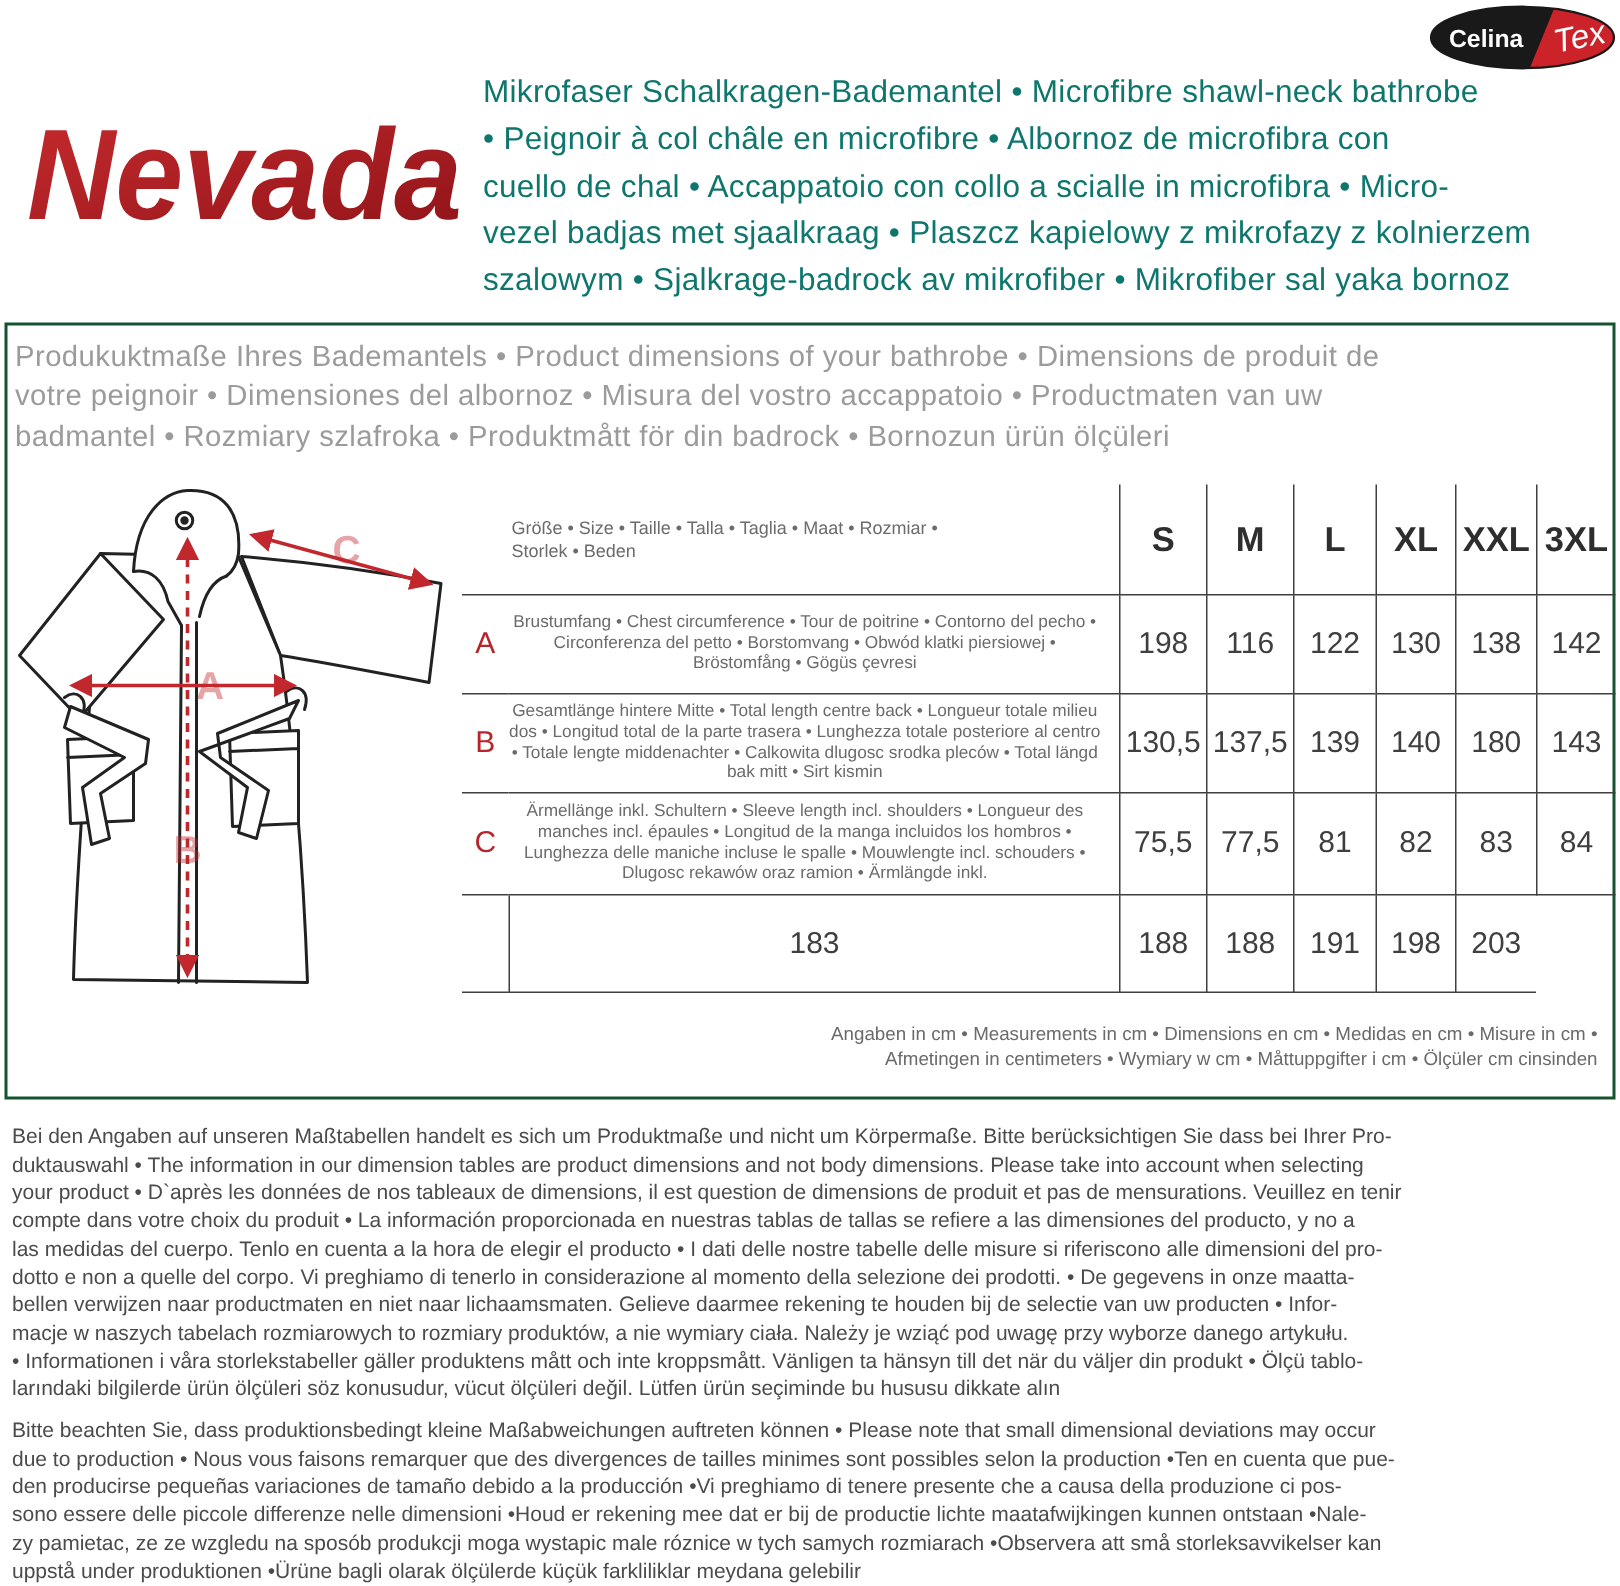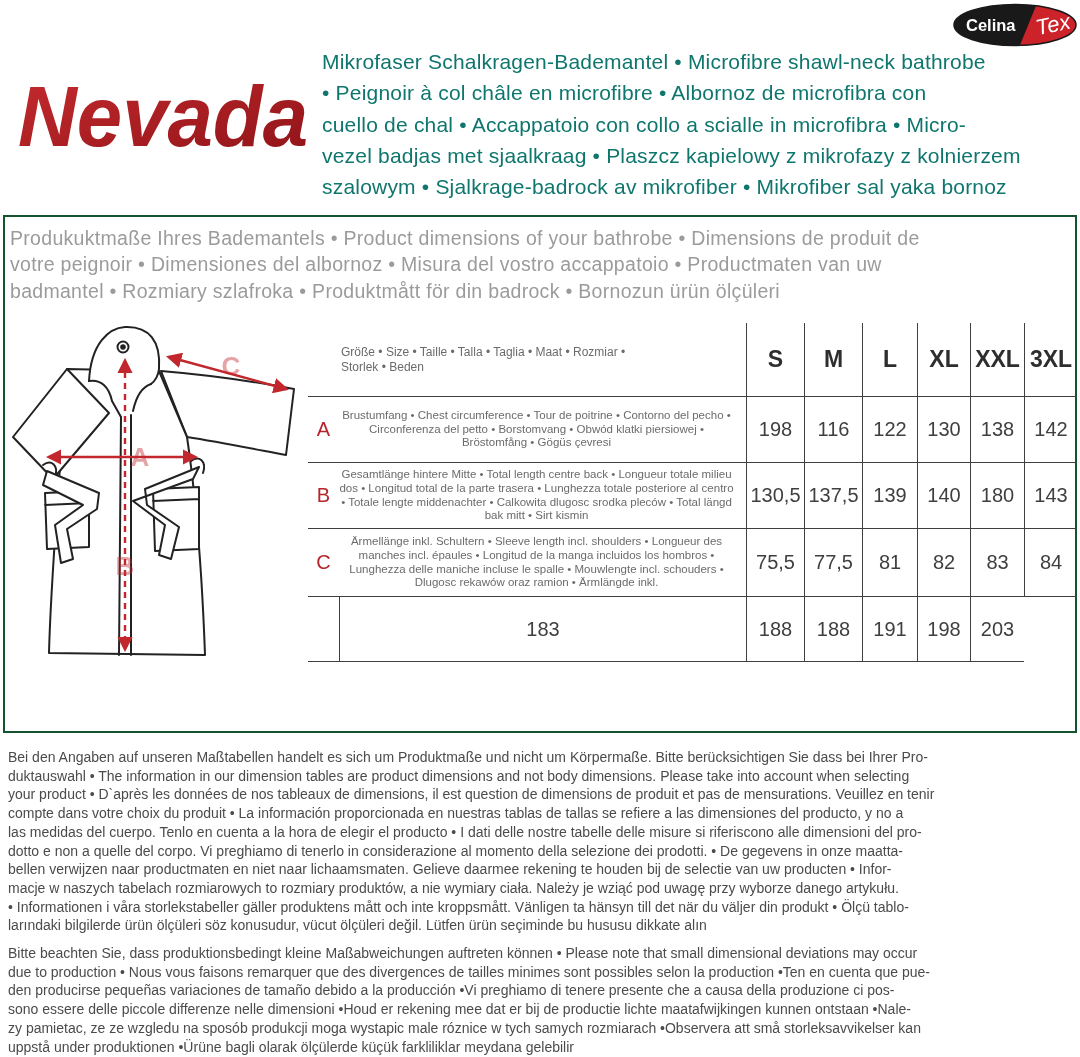--- a/index.html
+++ b/index.html
@@ -164,20 +164,22 @@
 
       <div class="st-cell st-key"></div>
       <div class="st-cell st-val">183</div>
       <div class="st-cell st-val">188</div>
       <div class="st-cell st-val">188</div>
       <div class="st-cell st-val">191</div>
       <div class="st-cell st-val">198</div>
       <div class="st-cell st-val">203</div>
     </div>
 
+    <div class="abs units-note">Angaben in cm • Measurements in cm • Dimensions en cm • Medidas en cm • Misure in cm •
+Afmetingen in centimeters • Wymiary w cm • Måttuppgifter i cm • Ölçüler cm cinsinden</div>
   </div>
 
   <div class="abs para para1">Bei den Angaben auf unseren Maßtabellen handelt es sich um Produktmaße und nicht um Körpermaße. Bitte berücksichtigen Sie dass bei Ihrer Pro-
 duktauswahl • The information in our dimension tables are product dimensions and not body dimensions. Please take into account when selecting
 your product • D`après les données de nos tableaux de dimensions, il est question de dimensions de produit et pas de mensurations. Veuillez en tenir
 compte dans votre choix du produit • La información proporcionada en nuestras tablas de tallas se refiere a las dimensiones del producto, y no a
 las medidas del cuerpo. Tenlo en cuenta a la hora de elegir el producto • I dati delle nostre tabelle delle misure si riferiscono alle dimensioni del pro-
 dotto e non a quelle del corpo. Vi preghiamo di tenerlo in considerazione al momento della selezione dei prodotti. • De gegevens in onze maatta-
 bellen verwijzen naar productmaten en niet naar lichaamsmaten. Gelieve daarmee rekening te houden bij de selectie van uw producten • Infor-
 macje w naszych tabelach rozmiarowych to rozmiary produktów, a nie wymiary ciała. Należy je wziąć pod uwagę przy wyborze danego artykułu.

